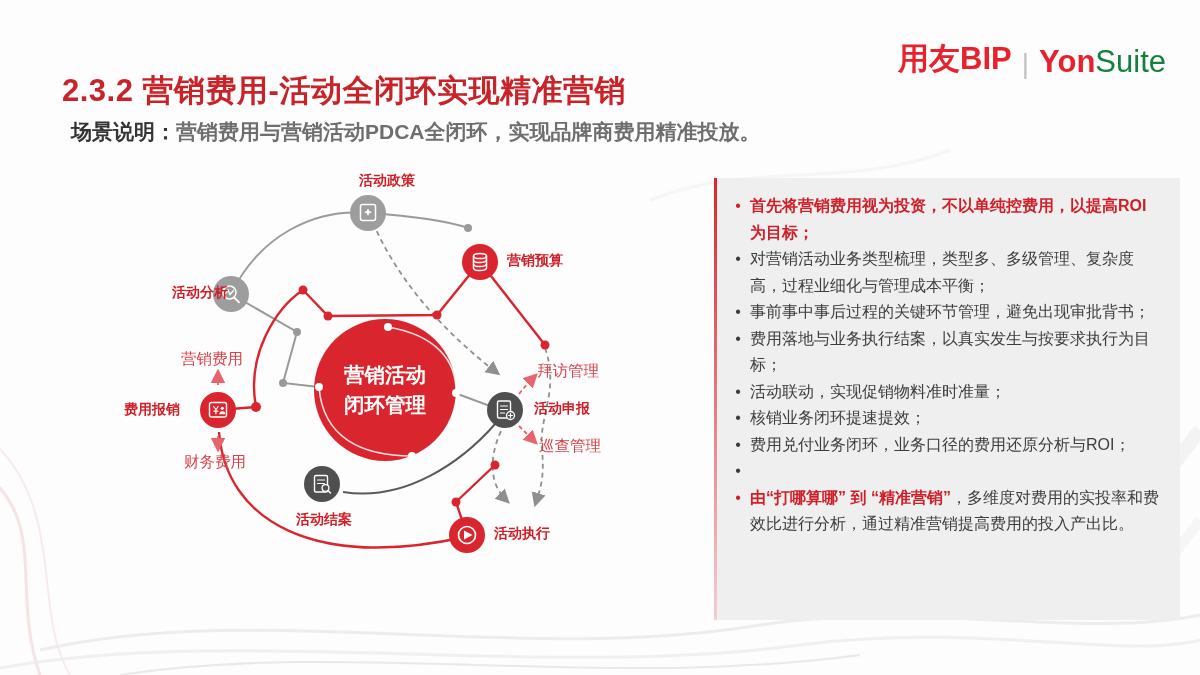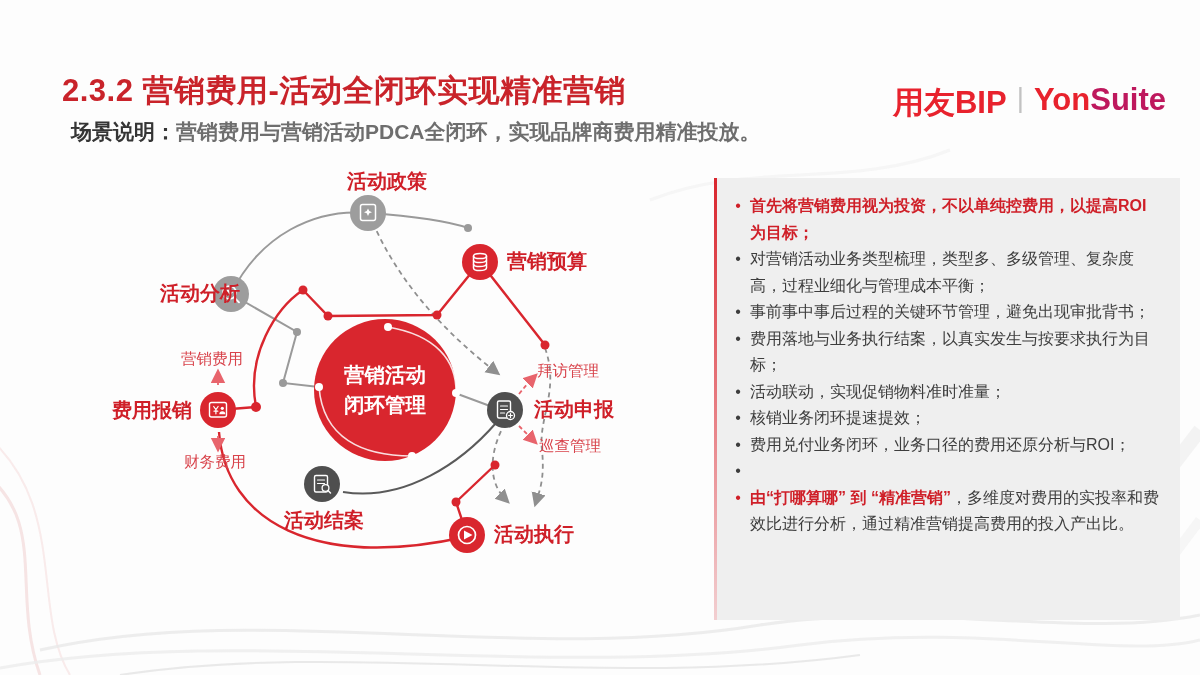--- a/index.html
+++ b/index.html
@@ -16,40 +16,40 @@
 
   
   .title {
     position:absolute; left:62px; top:34px; z-index:2;
     font-size:31px; font-weight:800; color:#c9232a; letter-spacing:0.5px;
     white-space:nowrap;
     margin-top:36px;
   }
   .logo {
     position:absolute; right:34px; top:38px; z-index:2;
-    display:flex; align-items:flex-start; white-space:nowrap;margin-top:44px;
+    display:flex; align-items:flex-end; white-space:nowrap;
   }
   .logo .brand1 { font-size:31px; font-weight:800; color:#e8222d; }
   .logo .sep    { font-size:28px; font-weight:200; color:#c2c2c2; margin:0 10px; }
   .logo .brand2a{ font-size:31px; font-weight:800; color:#e8222d; }
-  .logo .brand2b{ font-size:31px; font-weight:700; color:#be185d; }
+  .logo .brand2b{ font-size:31px; font-weight:400; color:#15803d; }
 
   .scene-line {
     position:absolute; left:71px; top:118px; z-index:2;
     font-size:21px; white-space:nowrap;
   }
   .scene-line .scene-label { font-weight:800; color:#353535; }
   .scene-line .scene-desc  { font-weight:700; color:#6e6e6e; }
 
   
   .diagram { position:absolute; left:90px; top:150px; width:600px; height:510px; z-index:2; }
   .diagram svg { position:absolute; left:0; top:0; }
   .node-label {
     position:absolute; transform:translate(-50%,-50%);
-    font-size:20px; font-weight:800; color:#cf1f28; white-space:nowrap; z-index:3;
+    font-size:14px; font-weight:800; color:#cf1f28; white-space:nowrap; z-index:3;
   }
   .node-label.anchor-left { transform:translate(0,-50%); }
   .sub-label {
     position:absolute; transform:translate(-50%,-50%);
     font-size:15.5px; font-weight:500; color:#d8434b; white-space:nowrap; z-index:3;
   }
   .center-text {
     position:absolute; left:295px; top:240px; transform:translate(-50%,-50%);
     color:#ffffff; font-size:20.5px; font-weight:700; text-align:right;
     line-height:1.45; z-index:3; white-space:nowrap;

